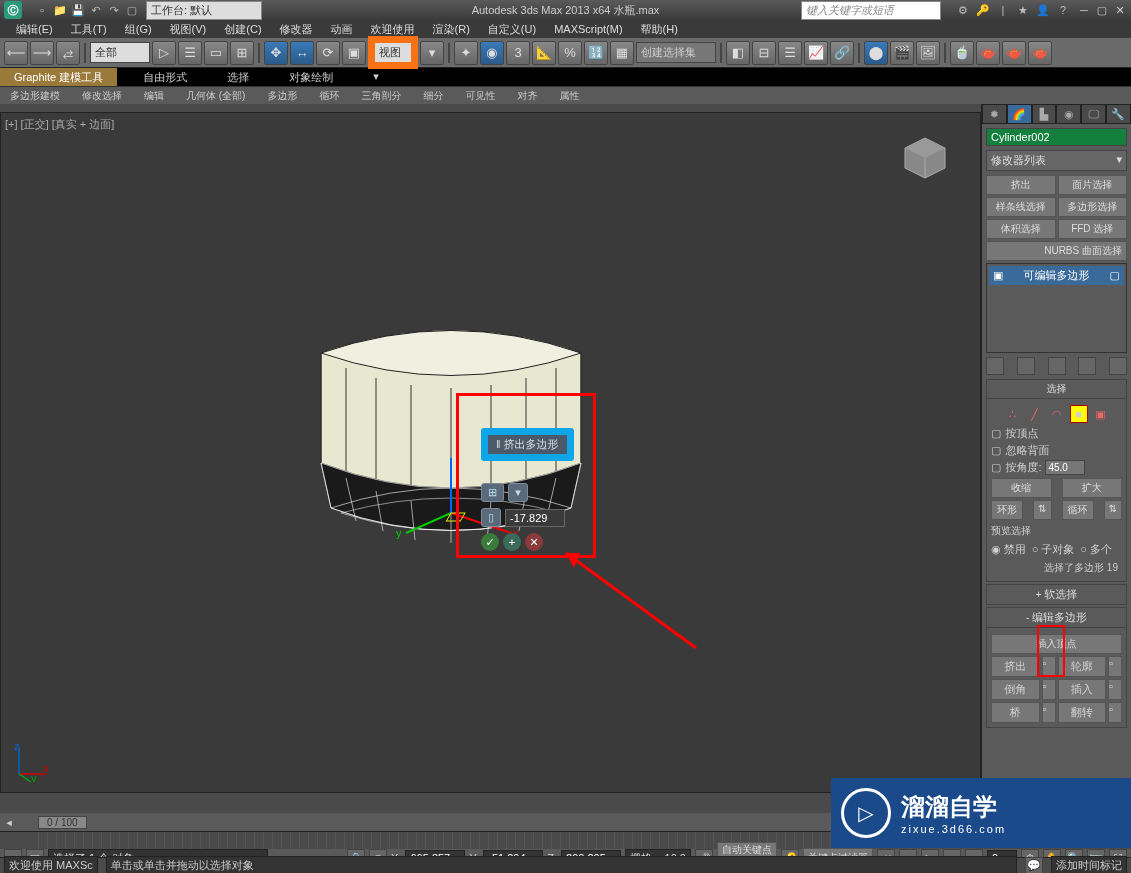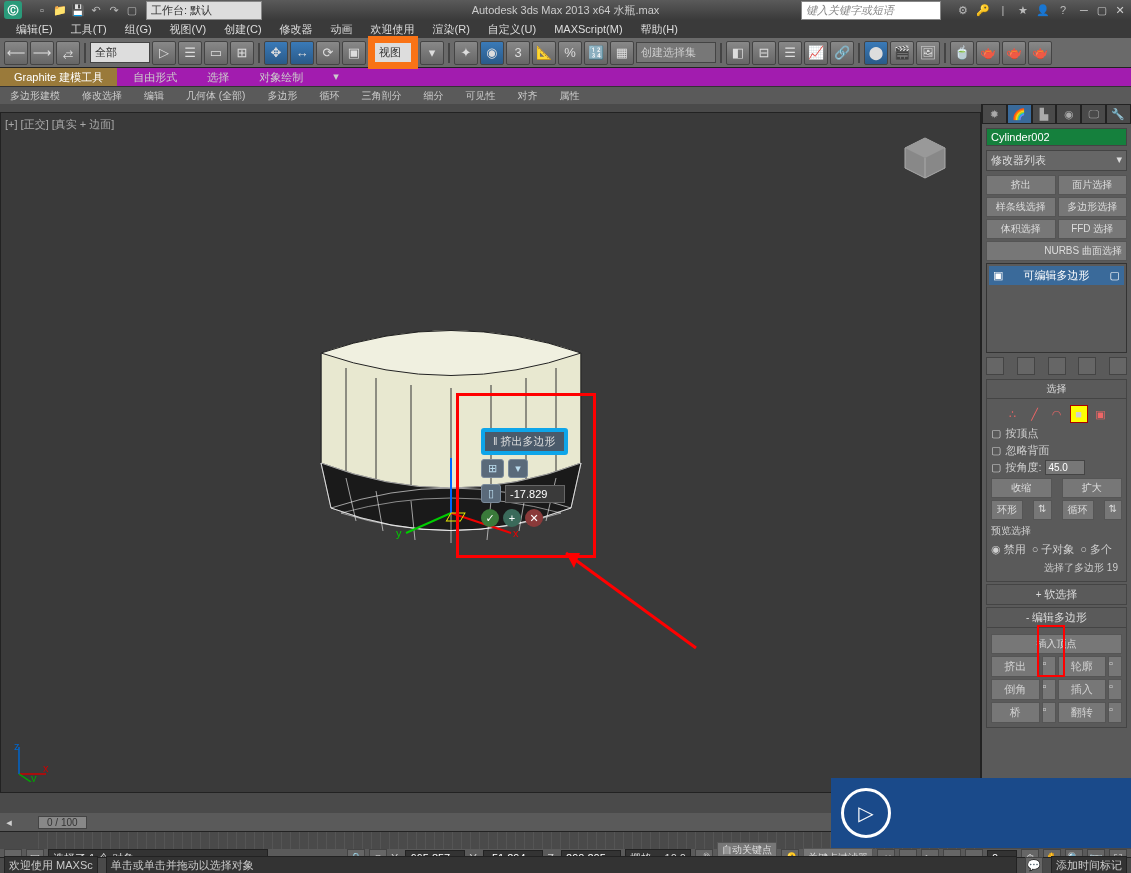--- a/index.html
+++ b/index.html
@@ -16,34 +16,34 @@
 .win-btn{width:14px;height:14px;display:flex;align-items:center;justify-content:center;cursor:pointer;color:#ccc}
 .menubar{height:18px;background:#3a3a3a;display:flex;gap:2px;padding:0 8px;align-items:center}
 .menu-item{color:#ddd;padding:1px 8px;cursor:pointer}
 .main-toolbar{height:30px;background:#6a6a6a;display:flex;align-items:center;padding:0 4px;gap:2px;border-bottom:1px solid #222}
 .tool-btn{width:24px;height:24px;background:linear-gradient(#888,#666);border:1px solid #444;border-radius:2px;display:flex;align-items:center;justify-content:center;cursor:pointer;color:#ddd;font-size:13px}
 .tool-btn.active{background:linear-gradient(#3a7ab8,#2a5a88)}
 .tool-dropdown{background:#ddd;color:#333;padding:2px 4px;border:1px solid #444;width:60px}
 .viewport-label{background:#ddd;color:#333;padding:2px 4px;border:7px solid #f97316;width:50px}
 .sel-set{background:#777;color:#ccc;padding:2px 4px;border:1px solid #444;width:80px}
 .sep{width:2px;height:20px;background:#444;margin:0 2px}
-.ribbon-tabs{height:18px;background:#a21caf;display:flex;gap:2px}
+.ribbon-tabs{height:18px;background:#000000;display:flex;gap:12px}
 .ribbon-tab{padding:2px 14px;color:#ccc;cursor:pointer}
 .ribbon-tab.hl{background:#9a7a3a;color:#fff}
 .sub-toolbar{height:18px;background:#5a5a5a;display:flex;gap:2px;border-top:1px solid #333}
 .sub-tab{padding:2px 10px;color:#ccc;cursor:pointer;font-size:10px}
 .workspace{position:absolute;top:104px;left:0;right:150px;bottom:60px;background:#4a4a4a}
 .viewport{position:absolute;top:8px;left:0;right:0;bottom:20px;background:#3a3a3a;border:1px solid #222}
 .vp-label{position:absolute;top:4px;left:4px;color:#aaa;font-size:11px}
 .vp-cube{position:absolute;top:20px;right:30px;width:50px;height:50px}
 .cylinder-render{position:absolute;top:200px;left:300px;width:305px;height:260px}
 .gizmo{position:absolute;bottom:10px;left:10px;width:40px;height:40px}
 .red-box{position:absolute;top:280px;left:455px;width:140px;height:165px;border:3px solid #ff0000;pointer-events:none}
 .caddy{position:absolute;top:315px;left:480px}
-.caddy-title{background:#4a5a6a;color:#ddd;padding:2px 8px;border:4px solid #0ea5e9;border-radius:3px;margin-bottom:4px;display:inline-block}
+.caddy-title{background:#4a5a6a;color:#ddd;padding:2px 8px;border:7px solid #0ea5e9;border-radius:3px;margin-bottom:22px;display:inline-block}
 .caddy-row{display:flex;gap:4px;margin-bottom:6px;align-items:center}
 .caddy-btn{background:#5a6a7a;border:1px solid #7a8a9a;padding:2px 6px;border-radius:3px;color:#bde;cursor:pointer}
 .caddy-spinner{background:#3a3a3a;border:1px solid #666;color:#fff;padding:2px 4px;width:60px}
 .caddy-icon{width:18px;height:18px;border-radius:9px;display:flex;align-items:center;justify-content:center;cursor:pointer;font-size:11px;color:#fff}
 .ok-btn{background:#3a7a3a}
 .plus-btn{background:#3a6a5a}
 .cancel-btn{background:#8a3a3a}
 .red-arrow{position:absolute;top:435px;left:555px;pointer-events:none}
 .right-panel{position:absolute;top:104px;right:0;width:150px;bottom:60px;background:#5a5a5a;border-left:1px solid #222;overflow:hidden}
 .cmd-tabs{height:20px;background:#3a3a3a;display:flex;gap:0}
@@ -445,13 +445,17 @@
 
 <div class="prompt-bar">
   <span class="prompt-field">欢迎使用  MAXSc</span>
   <span class="prompt-field" style="flex:1">单击或单击并拖动以选择对象</span>
   <span class="anim-btn">💬</span>
   <span class="prompt-field">添加时间标记</span>
 </div>
 
 <div class="watermark">
   <div class="wm-icon">▷</div>
+  <div class="wm-text">
+    <div class="big">溜溜自学</div>
+    <div class="small">zixue.3d66.com</div>
+  </div>
 </div>
 
 </body></html>

